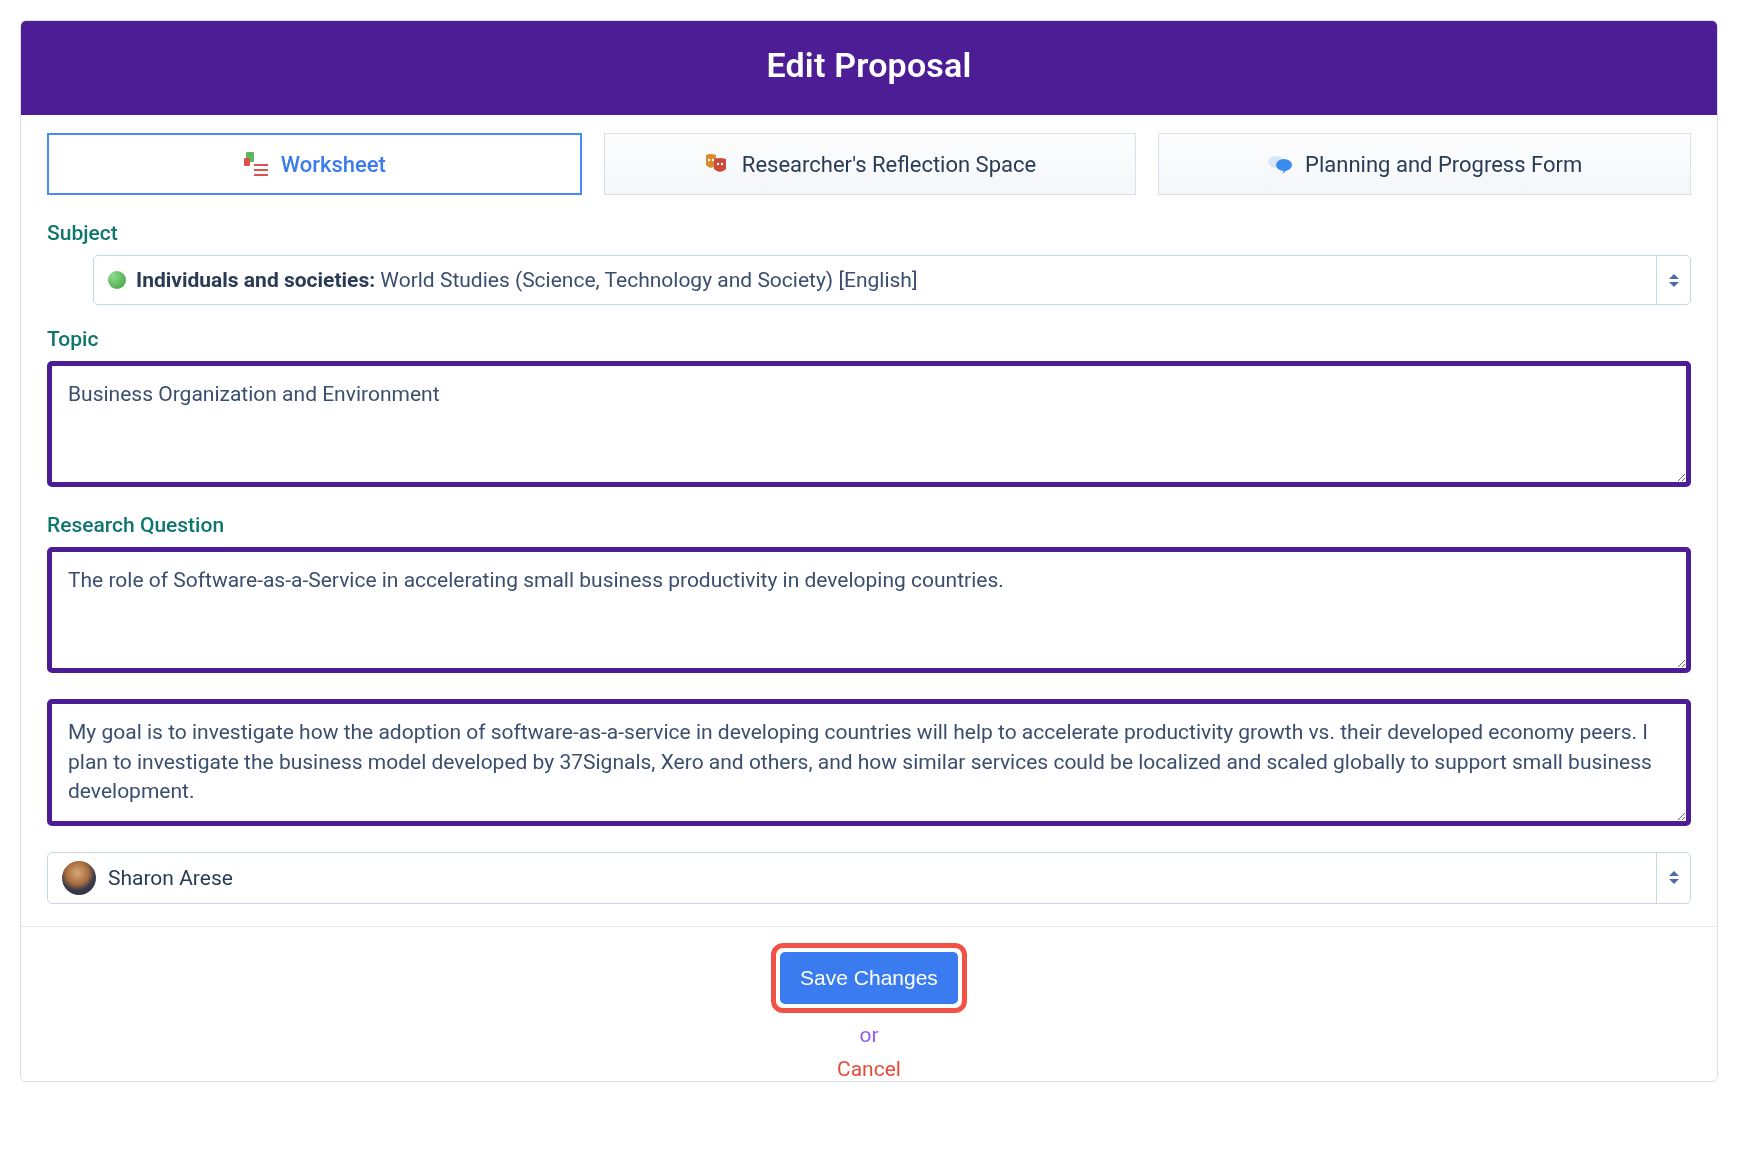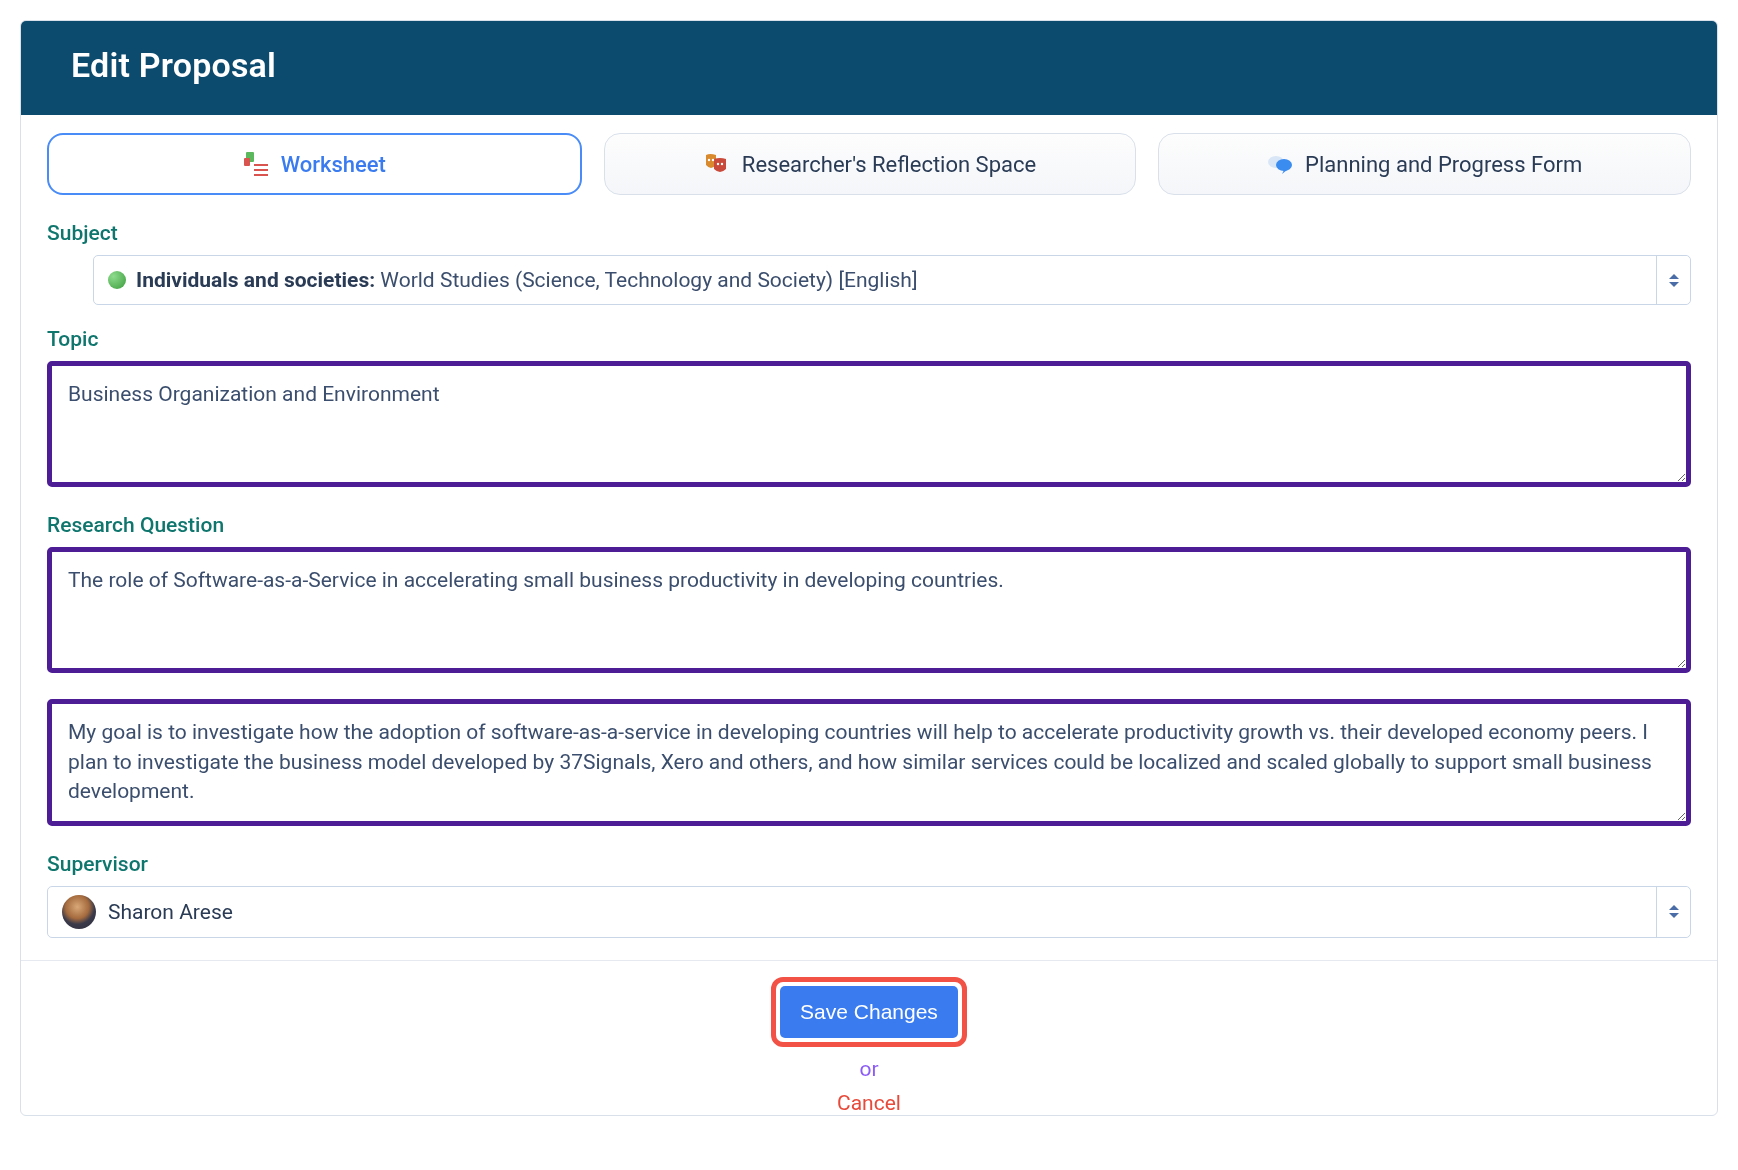--- a/index.html
+++ b/index.html
@@ -14,23 +14,24 @@
     }
     .modal {
       border: 1px solid #d9e0ea;
       border-radius: 6px;
       overflow: hidden;
       background: #fff;
       max-width: 1700px;
       margin: 0 auto;
     }
     .modal-header {
-      background: #0c4a6e;
+      background: #4c1d95;
       padding: 24px 50px 30px;
       color: #fff;
+      text-align: center;
     }
     .modal-header h1 {
       font-size: 34px;
       font-weight: 600;
       letter-spacing: 0.2px;
     }
     .modal-body {
       padding: 18px 26px 10px;
       border-bottom: 1px solid #e6eaf0;
     }
@@ -40,21 +41,21 @@
       margin-bottom: 26px;
     }
     .tab {
       flex: 1;
       display: flex;
       align-items: center;
       justify-content: center;
       gap: 12px;
       padding: 16px 20px;
       border: 1px solid #d9e0ea;
-      border-radius: 16px;
+      border-radius: 0;
       background: linear-gradient(#fdfdfd, #f4f6f9);
       cursor: pointer;
       font-size: 22px;
       color: #2a3b55;
       font-weight: 400;
     }
     .tab.active {
       background: #fff;
       border: 2px solid #4a8cf7;
       color: #3a7cf0;
@@ -303,21 +304,20 @@
     <div class="field">
       <label class="field-label">Research Question</label>
       <textarea class="text-input" rows="3" style="">The role of Software-as-a-Service in accelerating small business productivity in developing countries.</textarea>
     </div>
 
     <div class="field">
       <textarea class="text-input" rows="3" style="">My goal is to investigate how the adoption of software-as-a-service in developing countries will help to accelerate productivity growth vs. their developed economy peers. I plan to investigate the business model developed by 37Signals, Xero and others, and how similar services could be localized and scaled globally to support small business development.</textarea>
     </div>
 
     <div class="field" style="margin-bottom:12px">
-      <label class="field-label">Supervisor</label>
       <div class="supervisor-box">
         <span class="avatar"></span>
         <span>Sharon Arese</span>
         <span class="select-spinner">
           <span class="chev-up"></span>
           <span class="chev-down"></span>
         </span>
       </div>
     </div>
 

